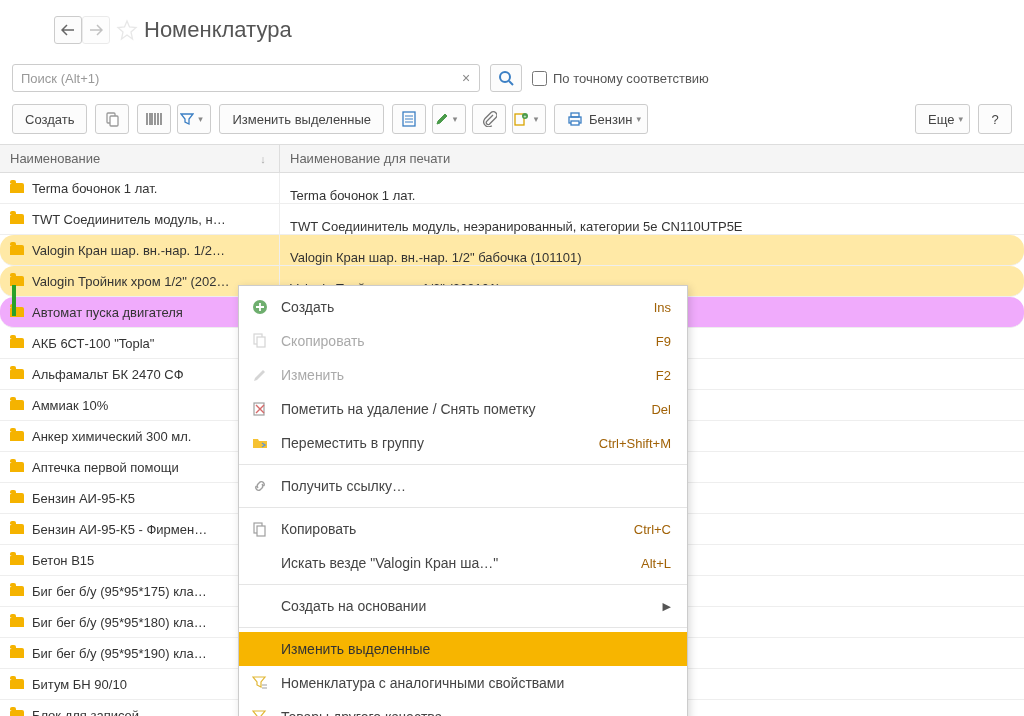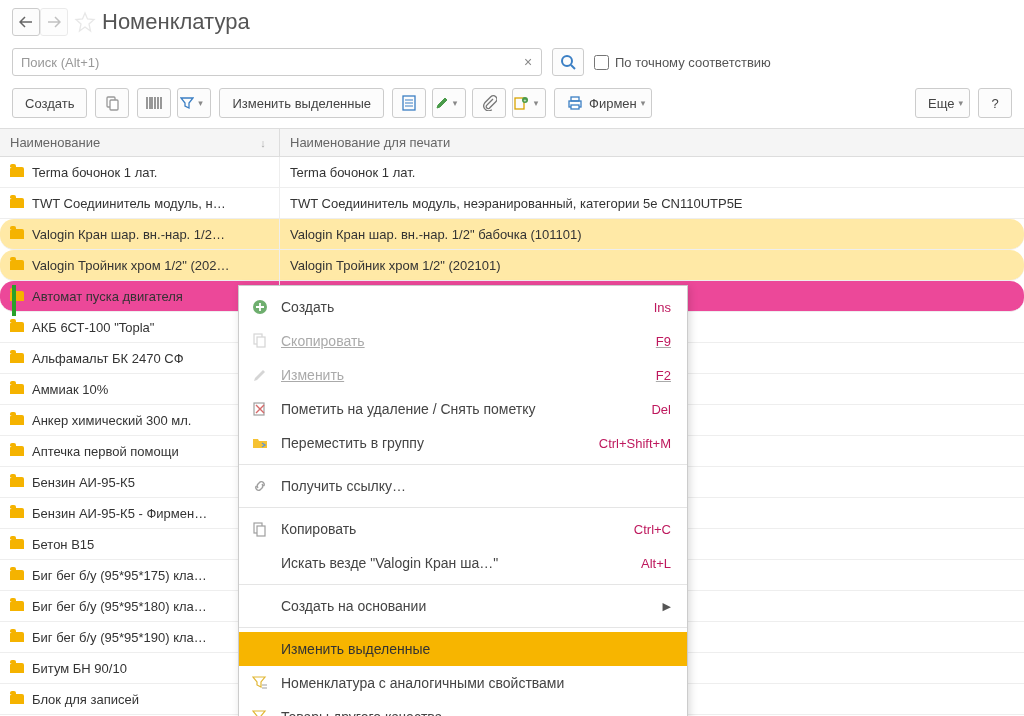--- a/index.html
+++ b/index.html
@@ -1,25 +1,25 @@
 <!DOCTYPE html>
 <html><head>
 <meta charset="utf-8">
 <style>
 * { box-sizing: border-box; margin: 0; padding: 0; }
 body { font-family: Arial, sans-serif; font-size: 13px; color: #333; background: #fff; width: 1024px; height: 716px; overflow: hidden; position: relative; }
 
-.header-bar { display: flex; align-items: center; padding: 8px 12px; gap: 0; }
+.header-bar { display: flex; align-items: center; padding: 16px 12px; gap: 0; margin-left: 42px; }
 .nav-btn { width: 28px; height: 28px; border: 1px solid #ccc; background: #fcfcfc; border-radius: 3px; display: flex; align-items: center; justify-content: center; cursor: pointer; }
 .nav-btn.disabled { opacity: 0.4; }
 .star-icon { width: 22px; height: 22px; margin-left: 6px; margin-right: 6px; opacity: 0.35; }
 .page-title { font-size: 22px; color: #555; font-weight: 400; }
 
 .search-row { display: flex; align-items: center; padding: 4px 12px 8px; gap: 10px; }
-.search-box { position: relative; width: 530px; }
+.search-box { position: relative; width: 468px; }
 .search-input { width: 100%; height: 28px; border: 1px solid #ccc; border-radius: 3px; padding: 0 28px 0 8px; font-size: 13px; color: #333; }
 .search-input::placeholder { color: #999; }
 .clear-btn { position: absolute; right: 4px; top: 4px; width: 20px; height: 20px; border: none; background: none; cursor: pointer; color: #888; font-size: 14px; }
 .search-exec { width: 32px; height: 28px; border: 1px solid #ccc; border-radius: 3px; background: #fcfcfc; display: flex; align-items: center; justify-content: center; cursor: pointer; }
 .chk-row { display: flex; align-items: center; gap: 6px; color: #555; }
 .chk-row input { width: 15px; height: 15px; }
 
 .toolbar { display: flex; align-items: center; padding: 4px 12px 10px; gap: 8px; }
 .tbtn { height: 30px; border: 1px solid #ccc; background: #fcfcfc; border-radius: 3px; display: flex; align-items: center; justify-content: center; cursor: pointer; padding: 0 12px; font-size: 13px; color: #444; }
 .tbtn.icon-only { width: 34px; padding: 0; }
@@ -29,38 +29,38 @@
 .grp { display: flex; gap: 6px; }
 
 .table-wrap { border-top: 1px solid #ddd; }
 .thead { display: flex; background: #f5f5f5; border-bottom: 1px solid #ddd; height: 28px; align-items: center; }
 .th { padding: 0 10px; color: #666; font-size: 13px; display: flex; align-items: center; }
 .th.sort::after { content: "↓"; margin-left: 160px; color: #aaa; font-size: 11px; }
 .col1 { width: 280px; border-right: 1px solid #ddd; height: 100%; overflow: hidden; white-space: nowrap; text-overflow: ellipsis; }
 .col2 { flex: 1; overflow: hidden; white-space: nowrap; text-overflow: ellipsis; }
 
 .tbody { }
-.row { display: flex; height: 31px; align-items: center; border-bottom: 1px solid #eee; }
+.row { display: flex; height: 31px; align-items: flex-end; border-bottom: 1px solid #eee; }
 .row.selected { background: #ffe9a6; border-radius: 14px; }
-.row.selected.current { background: #ec4899; }
+.row.selected.current { background: #f0abfc; }
 .row .cell { padding: 0 10px; display: flex; align-items: center; gap: 8px; overflow: hidden; white-space: nowrap; text-overflow: ellipsis; }
 .row .col1 { border-right: 1px solid #eee; height: 100%; }
 .folder-icon { width: 14px; height: 10px; background: #f5b300; border-radius: 2px 2px 0 0; position: relative; flex-shrink: 0; }
 .folder-icon::before { content: ""; position: absolute; top: -3px; left: 0; width: 6px; height: 3px; background: #f5b300; border-radius: 2px 2px 0 0; }
 .green-bar { position: absolute; left: 12px; top: 285px; width: 4px; height: 31px; background: #2aa02a; }
 
 .context-menu { position: absolute; left: 238px; top: 285px; width: 450px; background: #fff; border: 1px solid #ccc; box-shadow: 2px 2px 8px rgba(0,0,0,0.15); z-index: 100; padding: 4px 0; }
 .cm-item { display: flex; align-items: center; height: 34px; padding: 0 16px 0 12px; gap: 12px; color: #444; cursor: pointer; position: relative; }
-.cm-item.disabled { color: #aaa; text-decoration: underline; }
+.cm-item.disabled { color: #aaa; }
 .cm-item.highlighted { background: #f7b500; color: #333; }
 .cm-item .cm-icon { width: 18px; height: 18px; display: flex; align-items: center; justify-content: center; flex-shrink: 0; }
 .cm-item .cm-icon svg { opacity: 0.8; }
 .cm-item.disabled .cm-icon svg { opacity: 0.35; }
 .cm-item .cm-label { flex: 1; font-size: 14px; }
-.cm-item .cm-shortcut { color: #be185d; font-size: 13px; }
+.cm-item .cm-shortcut { color: #a16207; font-size: 13px; }
 .cm-item .cm-arrow { color: #555; font-size: 11px; }
 .cm-sep { height: 1px; background: #e5e5e5; margin: 4px 0; }
 </style>
 </head>
 <body>
 
 <div class="header-bar">
   <div class="nav-btn">
     <svg width="14" height="12" viewBox="0 0 14 12">
         <path d="M6 1 L1 6 L6 11 M1 6 H13" stroke="#666" stroke-width="1.5" fill="none"></path>
@@ -146,21 +146,21 @@
         </svg>
       <span class="caret">▾</span>
     </div>
   </div>
   <div class="tbtn dd">
     <svg width="16" height="14" viewBox="0 0 16 14" style="margin-right:6px">
         <rect x="2" y="5" width="12" height="6" fill="none" stroke="#3b7fc4" stroke-width="1.3"></rect>
         <rect x="4" y="1" width="8" height="4" fill="none" stroke="#3b7fc4" stroke-width="1.3"></rect>
         <rect x="4" y="9" width="8" height="4" fill="#fff" stroke="#3b7fc4" stroke-width="1.3"></rect>
       </svg>
-    <span>Фирмен</span>
+    <span>Бензин</span>
     <span class="caret">▾</span>
   </div>
   <div class="spacer"></div>
   <div class="tbtn dd">
     <span>Еще</span>
     <span class="caret">▾</span>
   </div>
   <div class="tbtn icon-only">?</div>
 </div>
 

